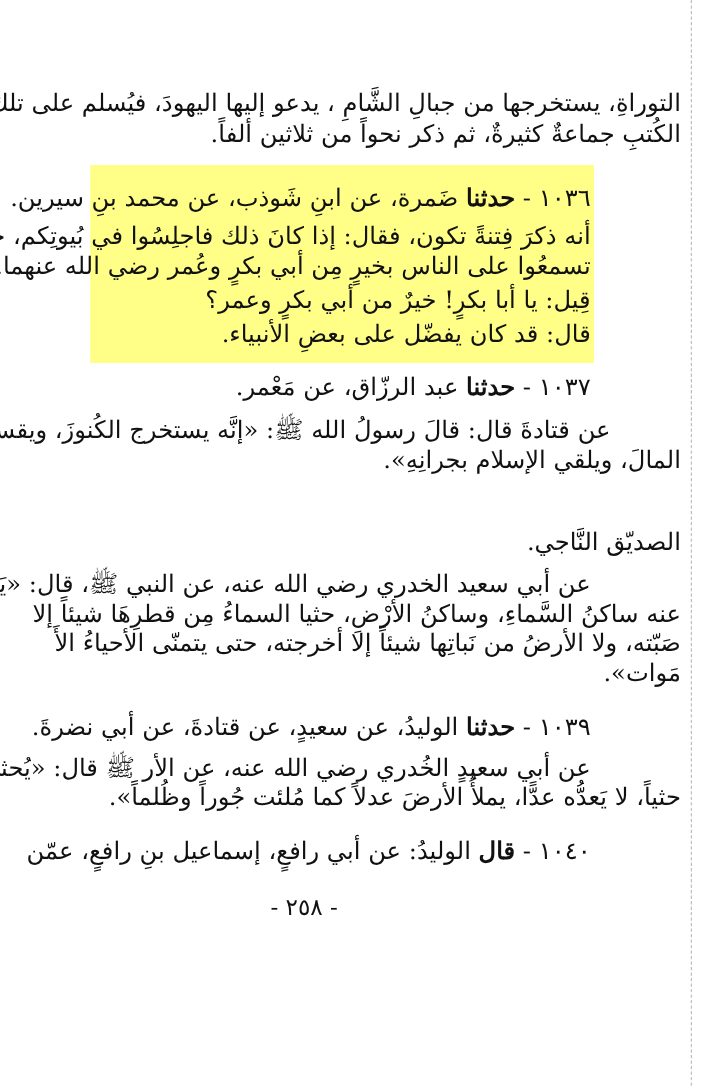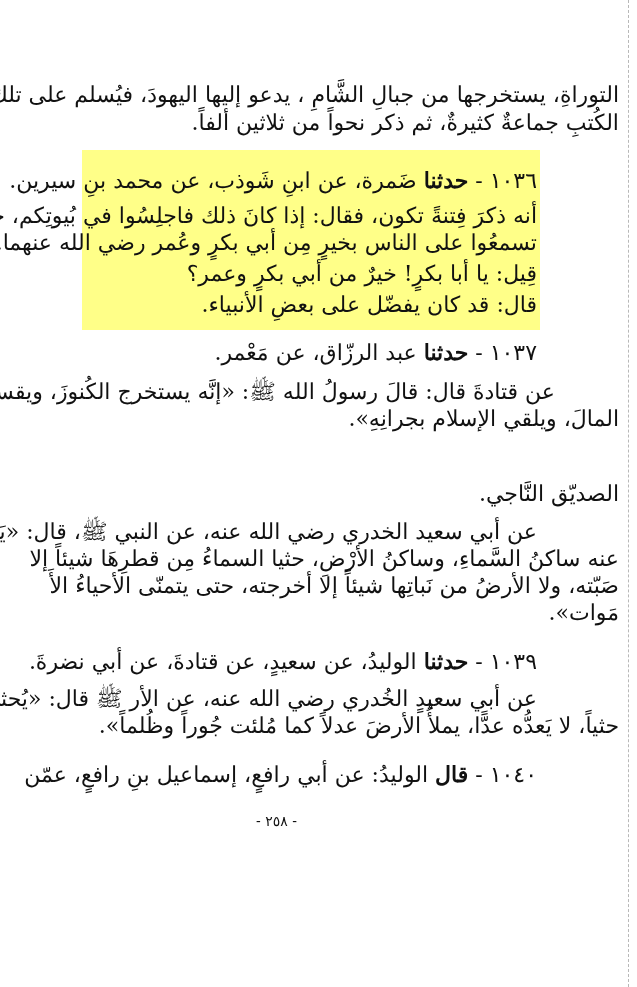--- a/index.html
+++ b/index.html
@@ -8,21 +8,21 @@
   .page { position: absolute; left: 0; top: 0; width: 637px; height: 987px; }
   .edge { position: absolute; left: 628px; top: 0; width: 0; height: 987px;
           border-left: 1px dashed #b8b8b8; }
   .line { position: absolute; right: 18px; direction: rtl; text-align: right;
           white-space: nowrap; font-size: 22px; line-height: 22px; }
   .justify { left: 62px; text-align: justify; text-align-last: right; }
   .b { font-weight: bold; }
   .hl { position: absolute; left: 82px; top: 150px; width: 458px; height: 180px;
         background: #ffff88; }
   .pgnum { position: absolute; left: 0; width: 553px; top: 813px; text-align: center;
-           direction: rtl; font-size: 14px; }
+           direction: rtl; font-size: 21px; }
 </style>
 </head>
 <body>
 
 <div class="page">
   <div class="edge"></div>
   <div class="hl"></div>
 
   <div class="line justify" style="top:84px">التوراةِ، يستخرجها من جبالِ الشَّامِ ، يدعو إليها اليهودَ، فيُسلم على تلك</div>
   <div class="line" style="top:112px">الكُتبِ جماعةٌ كثيرةٌ، ثم ذكر نحواً من ثلاثين ألفاً.</div>

